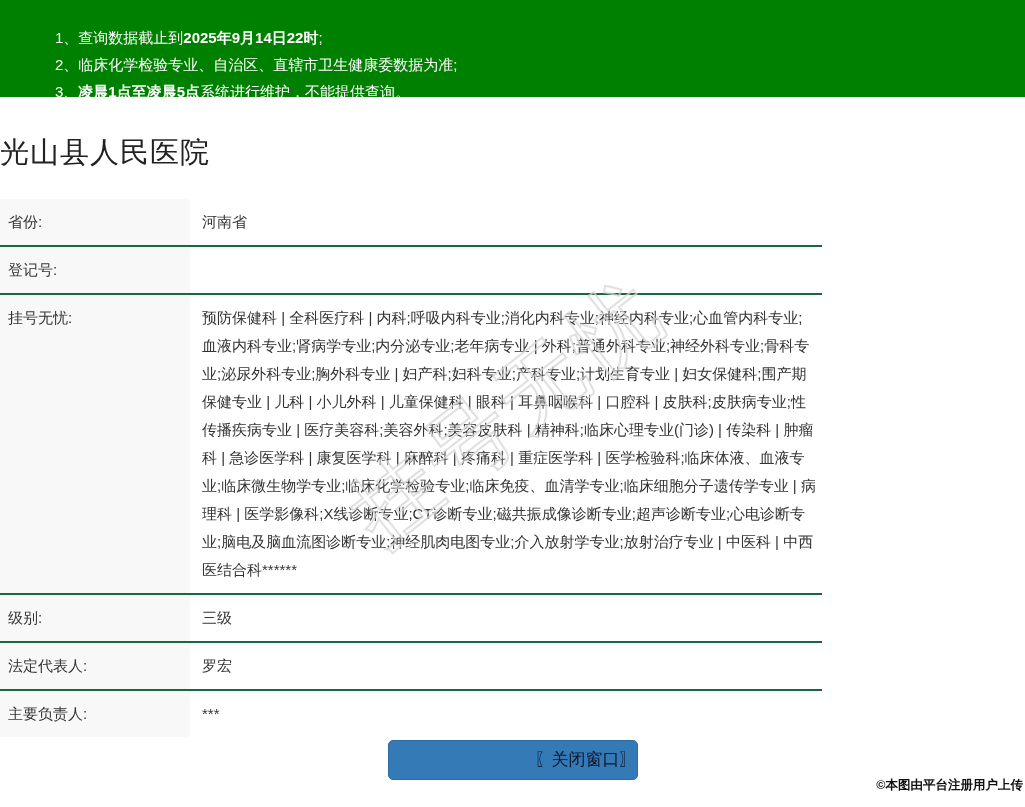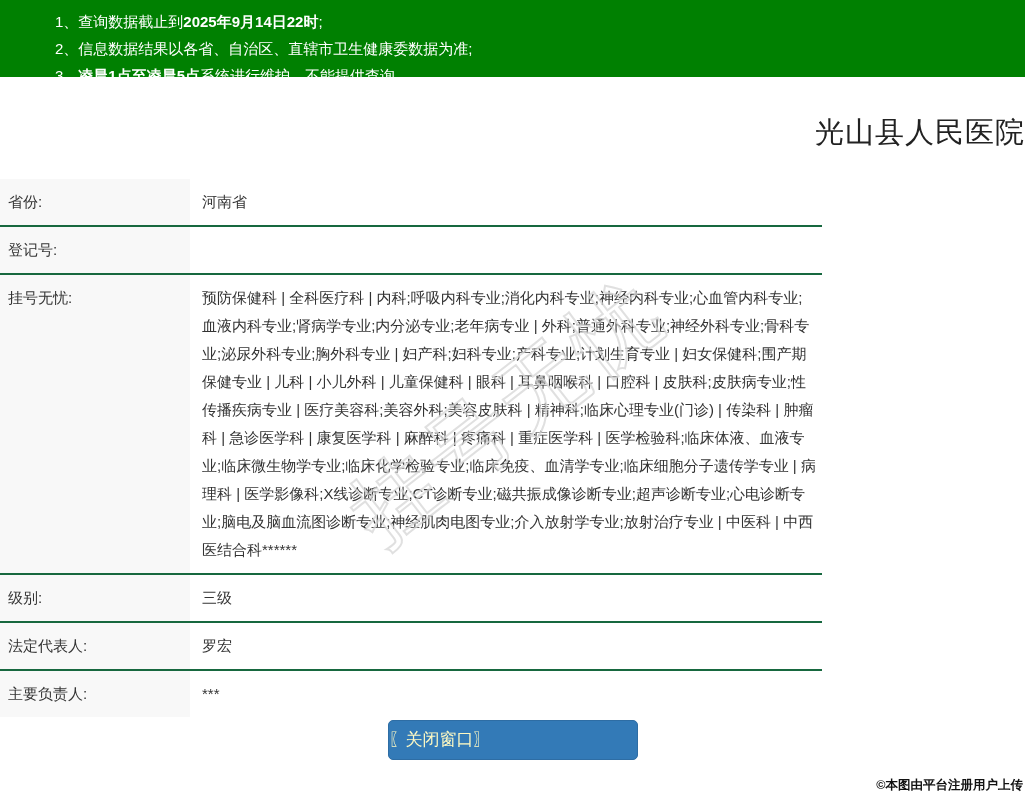--- a/index.html
+++ b/index.html
@@ -5,29 +5,29 @@
   * { margin:0; padding:0; box-sizing:border-box; }
   html,body { width:1025px; height:807px; }
   body {
     position:relative; overflow:hidden; background:#ffffff;
     font-family:"Liberation Sans","DejaVu Sans",sans-serif;
     color:#333333;
   }
 
   
   .notice-bar {
-    width:100%; height:77px; background:#008001;
-    color:#ffffff; font-size:15px; padding-top:8px;
+    width:100%; height:97px; background:#008001;
+    color:#ffffff; font-size:15px; padding-top:24px;
   }
   .notice-line { line-height:27px; padding-left:55px; white-space:nowrap; }
   .notice-line .seg-bold { font-weight:bold; }
 
   
   .page-title {
-    text-align:right; font-size:29px; color:#222222;
+    text-align:left; font-size:29px; color:#222222;
     font-weight:500; margin-top:36px; margin-bottom:26px;
     letter-spacing:1px;
   }
 
   
   .info-table { width:822px; }
   .info-row { display:flex; border-bottom:2px solid #17683f; }
   .info-row:last-child { border-bottom:none; }
   .info-label {
     width:190px; flex:0 0 190px; background:#f8f8f8;
@@ -36,21 +36,21 @@
   .info-value {
     flex:1; padding:9px 5px 9px 12px; font-size:15px; line-height:28px;
     word-break:break-all;
   }
 
   
   .btn-wrap { text-align:center; margin-top:3px; }
   .close-btn {
     display:inline-block; width:250px; height:40px; line-height:38px;
     background:#337ab7; border:1px solid #2e6da4; border-radius:5px;
-    color:#fef9c3; font-size:17px; text-align:left; cursor:pointer;
+    color:#0f172a; font-size:17px; text-align:right; cursor:pointer;
     font-family:inherit;
   }
 
   
   .diag-watermark {
     position:absolute; left:318px; top:338px; width:420px;
     transform:rotate(-38deg); transform-origin:center;
     font-size:86px; letter-spacing:6px; white-space:nowrap;
     color:rgba(255,255,255,0.02);
     -webkit-text-stroke:2px #d6d6d6;
@@ -63,21 +63,21 @@
     font-size:12.5px; font-weight:bold; color:#111111;
     text-shadow:-1px 0 0 #fff, 1px 0 0 #fff, 0 -1px 0 #fff, 0 1px 0 #fff,
                 -1px -1px 0 #fff, 1px 1px 0 #fff, -1px 1px 0 #fff, 1px -1px 0 #fff;
   }
 </style>
 </head>
 <body>
 
 <div class="notice-bar" id="notice-bar">
     <div class="notice-line"><span>1、</span><span class="seg">查询数据截止到</span><span class="seg-bold">2025年9月14日22时</span><span class="seg">;</span></div>
-    <div class="notice-line"><span>2、</span><span class="seg">信息数据结果以各省、自治区、直辖市卫生健康委数据为准;</span></div>
+    <div class="notice-line"><span>2、</span><span class="seg">临床化学检验专业、自治区、直辖市卫生健康委数据为准;</span></div>
     <div class="notice-line"><span>3、</span><span class="seg-bold">凌晨1点至凌晨5点</span><span class="seg">系统进行维护，不能提供查询。</span></div>
   </div>
 
 <h1 class="page-title">光山县人民医院</h1>
 
 <div class="info-table" id="info-table">
     <div class="info-row">
       <div class="info-label">省份:</div>
       <div class="info-value">河南省</div>
     </div>

